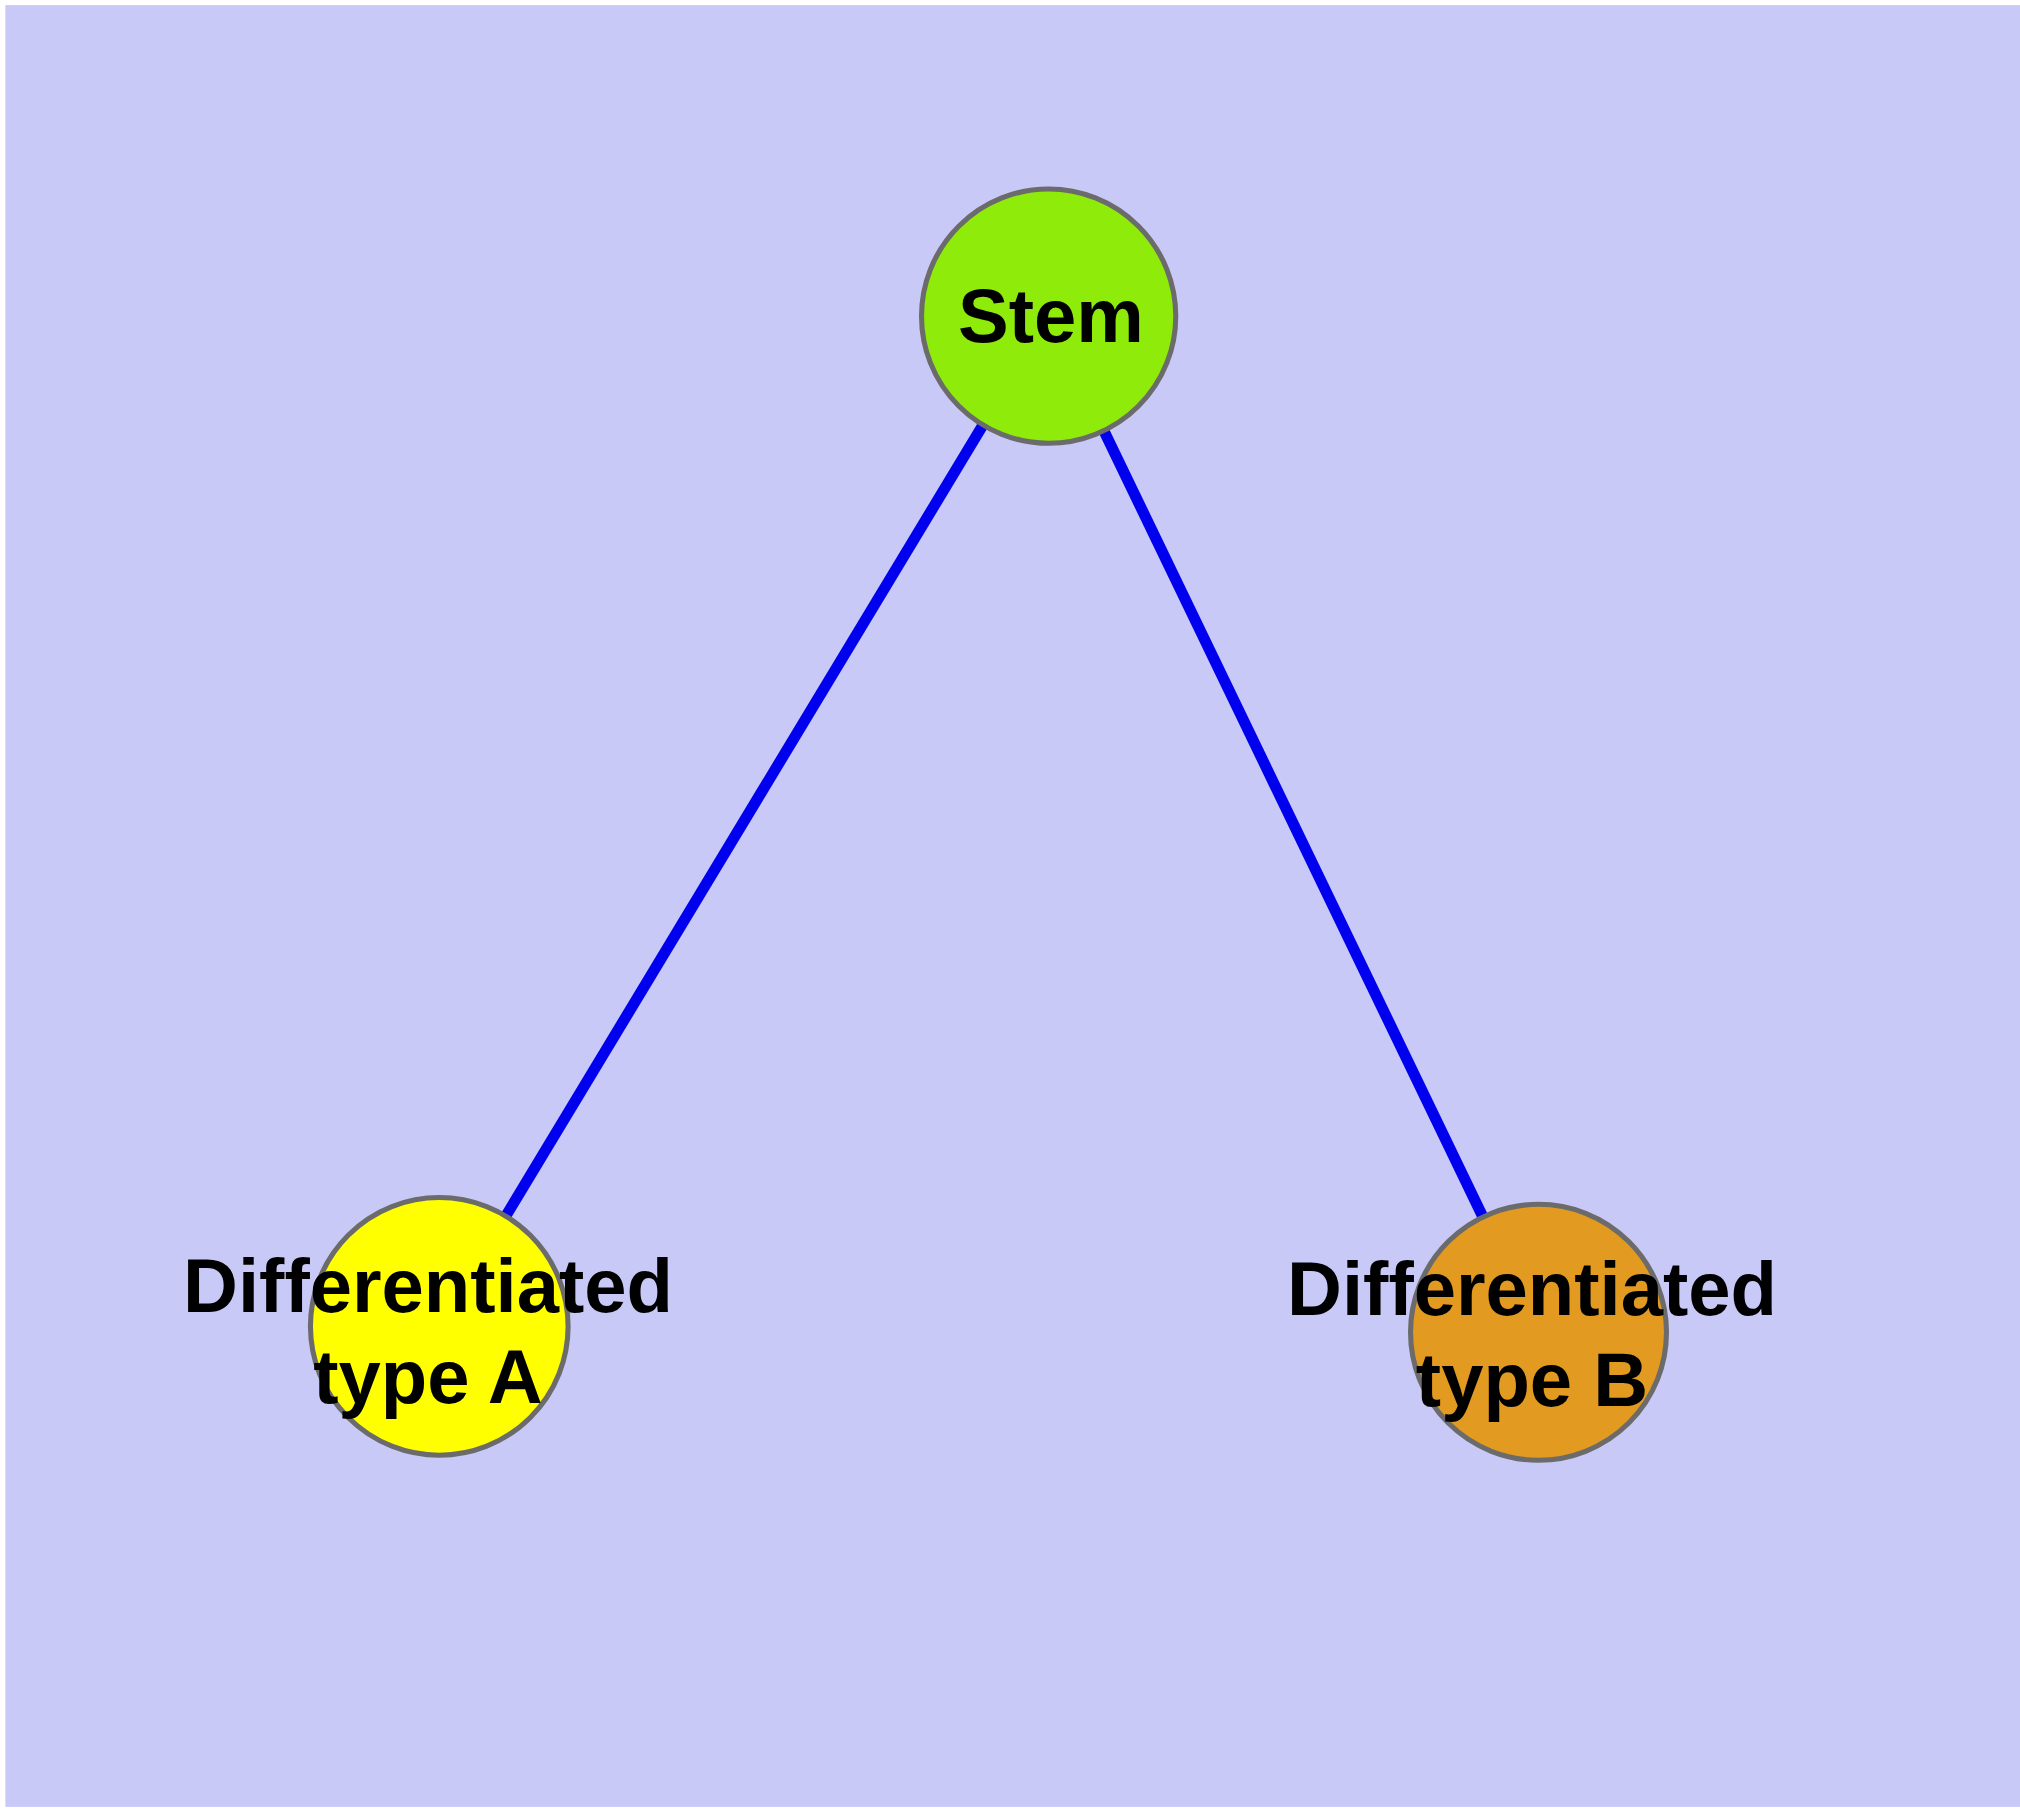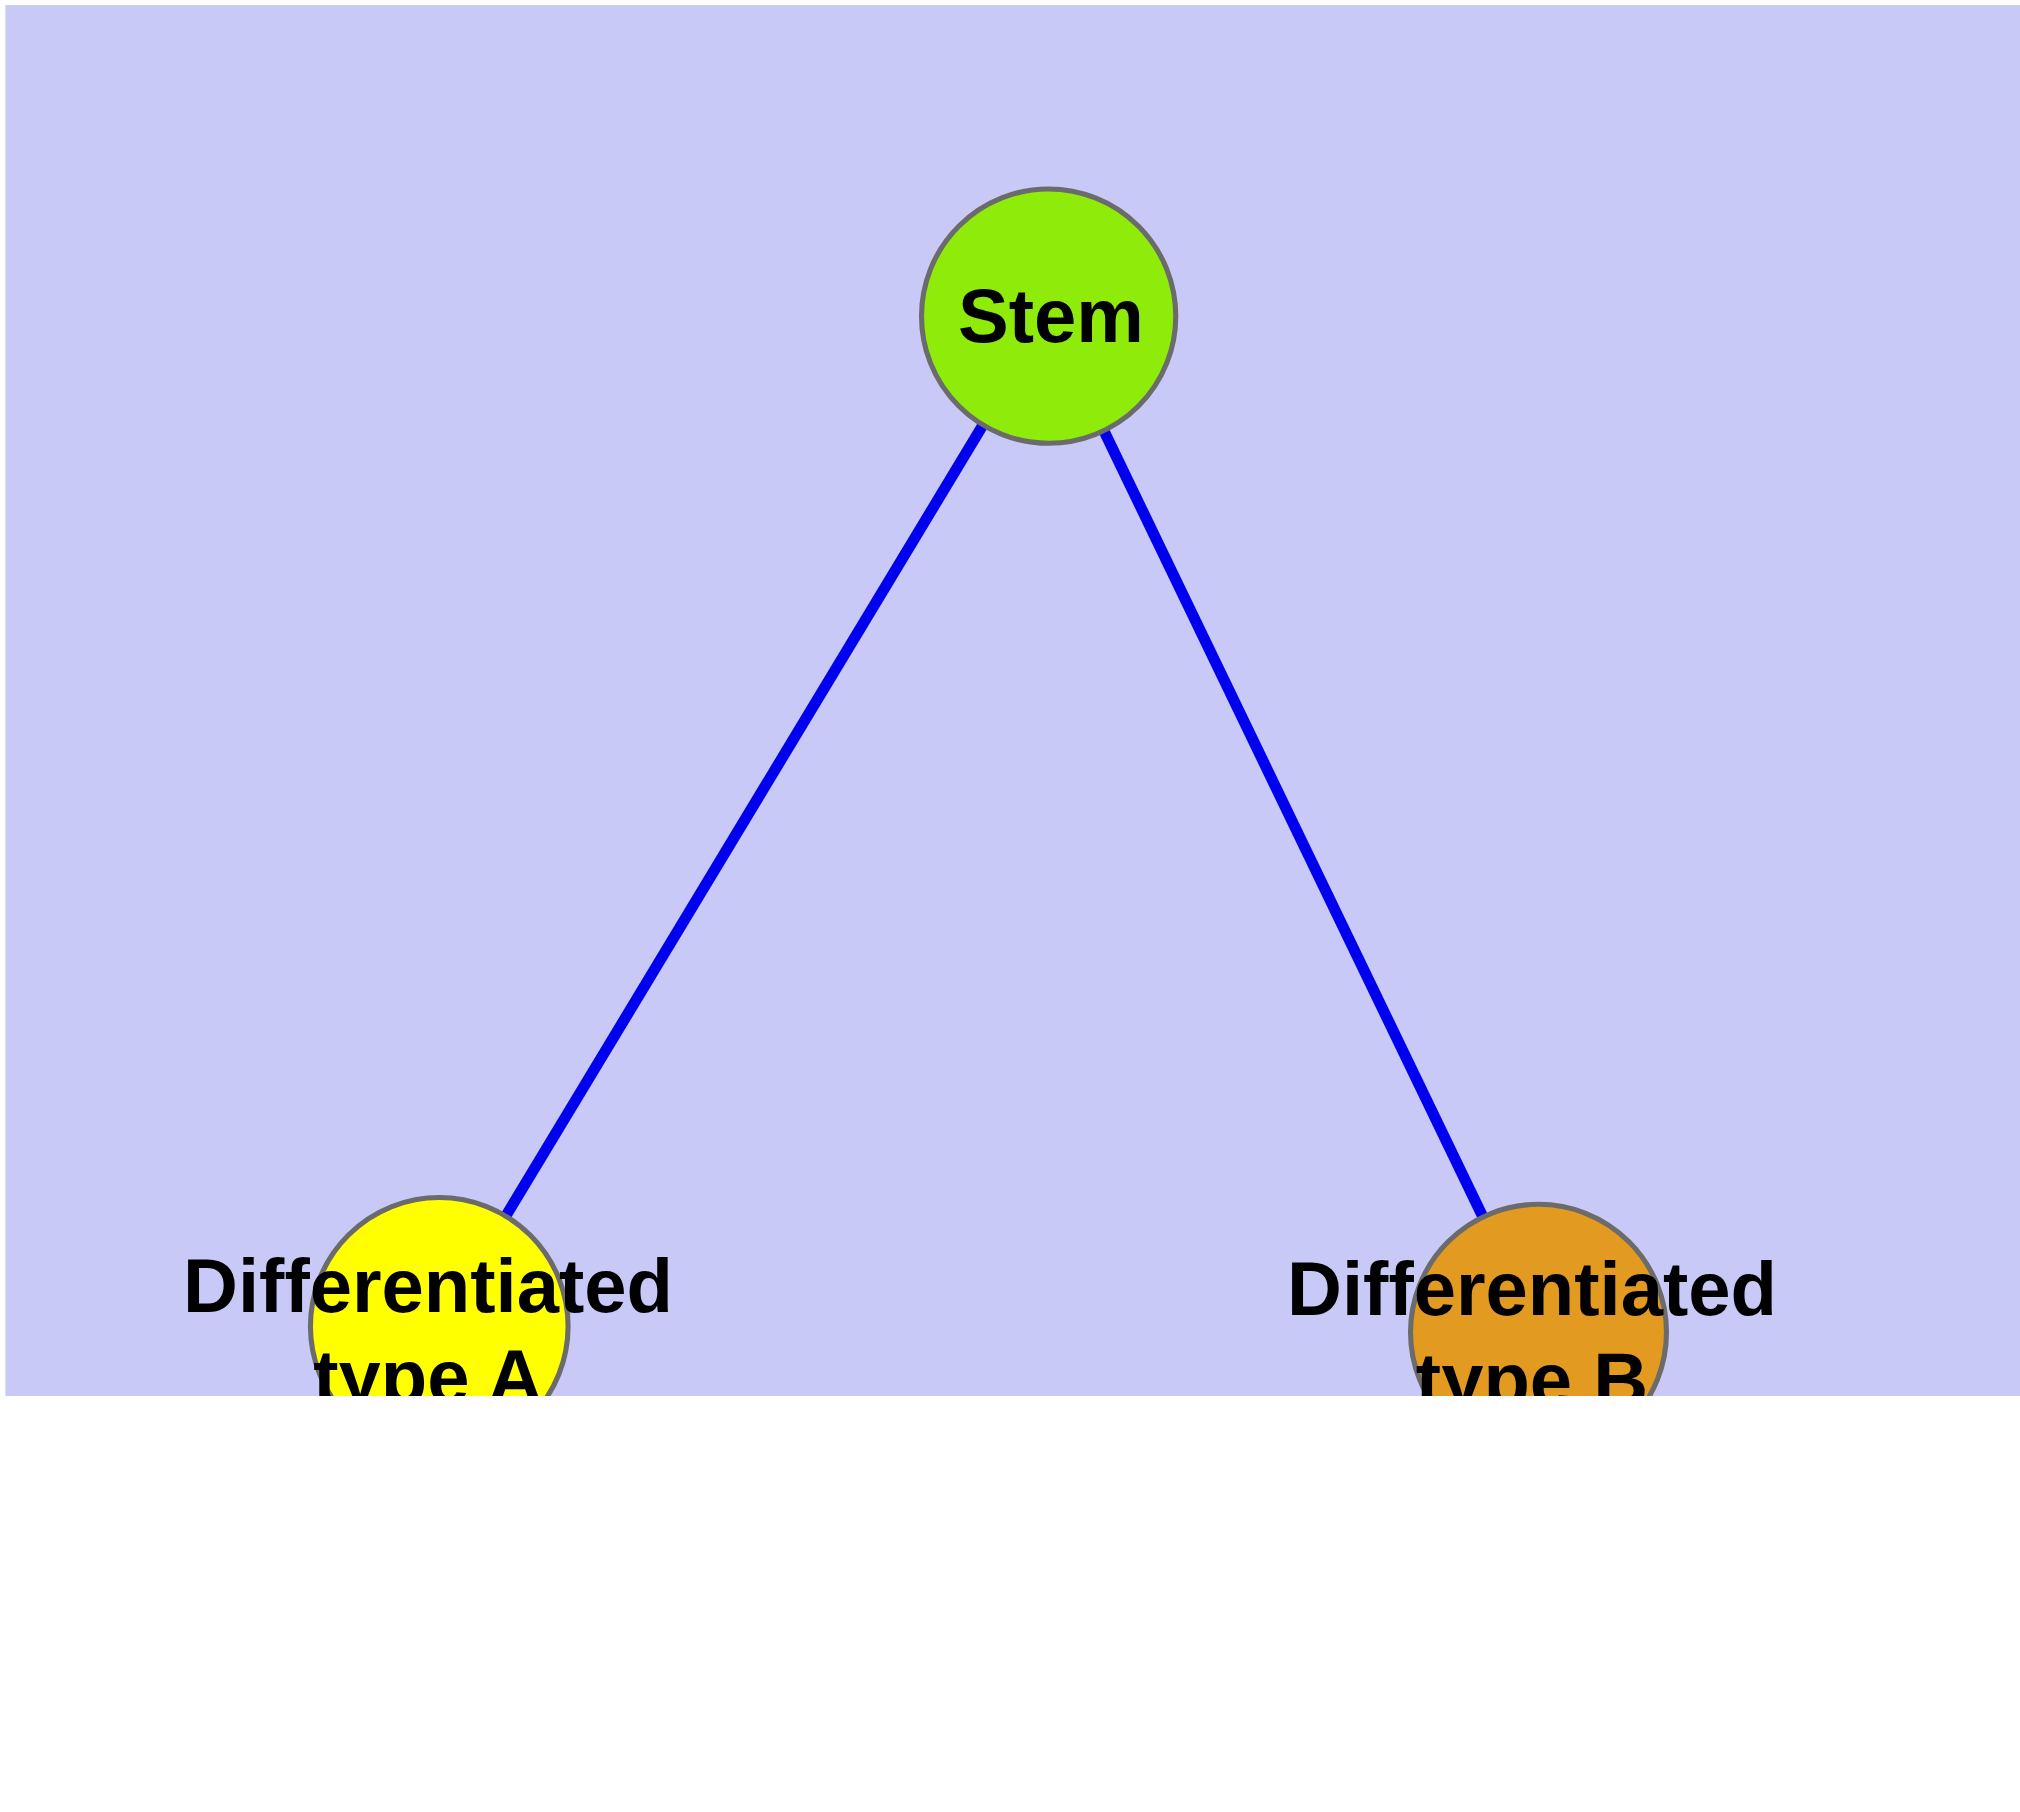--- a/index.html
+++ b/index.html
@@ -1,19 +1,19 @@
 <!DOCTYPE html>
 <html style="font-size:13.6px"><head>
 <meta charset="utf-8">
 <style>
   html, body { margin: 0; padding: 0; background: #ffffff; }
   .page {
     position: relative;
     width: 2021px;
-    height: 1396px;
+    height: 1812px;
     background: #ffffff;
     font-family: "Liberation Sans", "DejaVu Sans", sans-serif;
     overflow: hidden;
   }
   .page svg {
     position: absolute;
     left: 0; top: 0;
     display: block;
   }
   .node-label {

